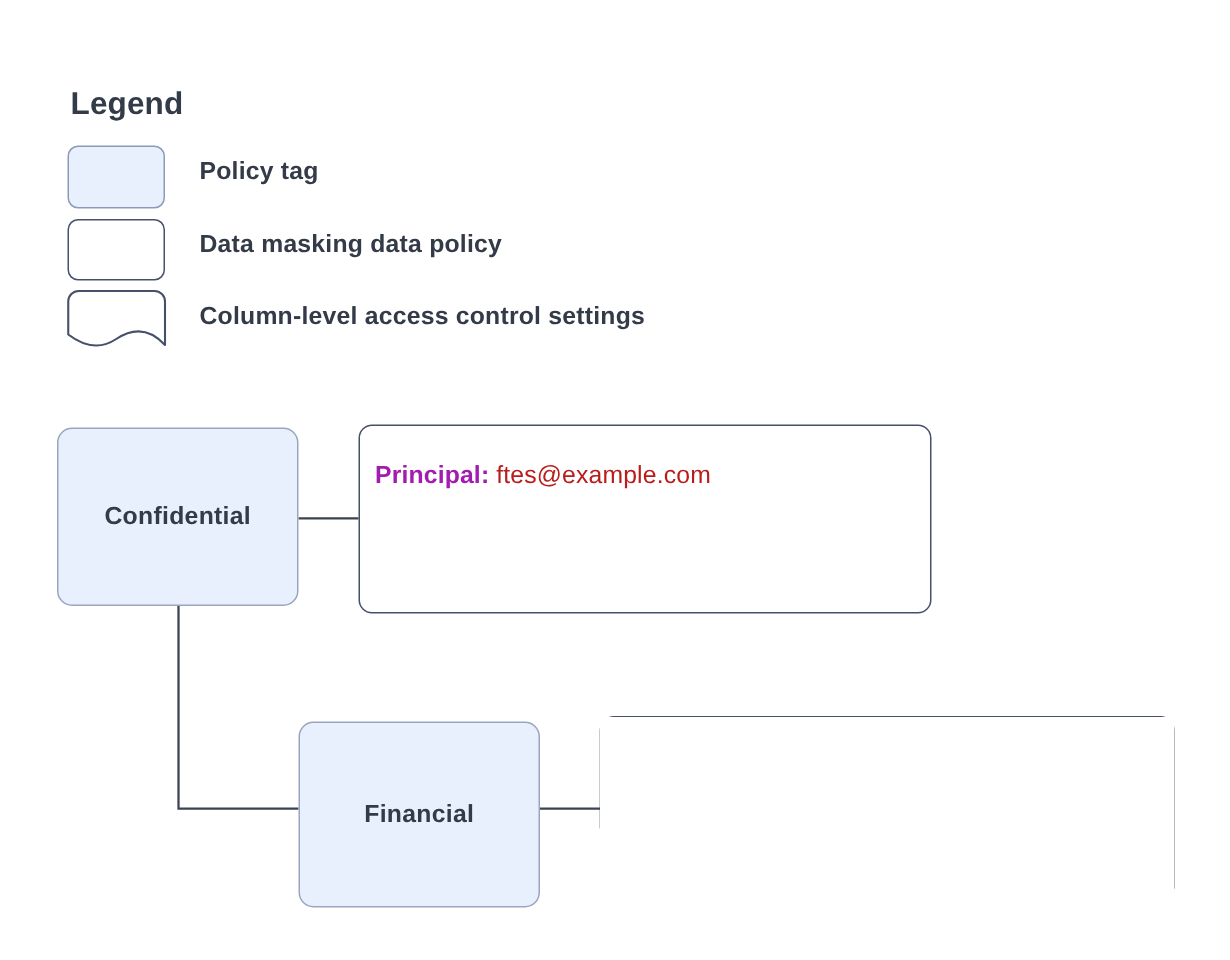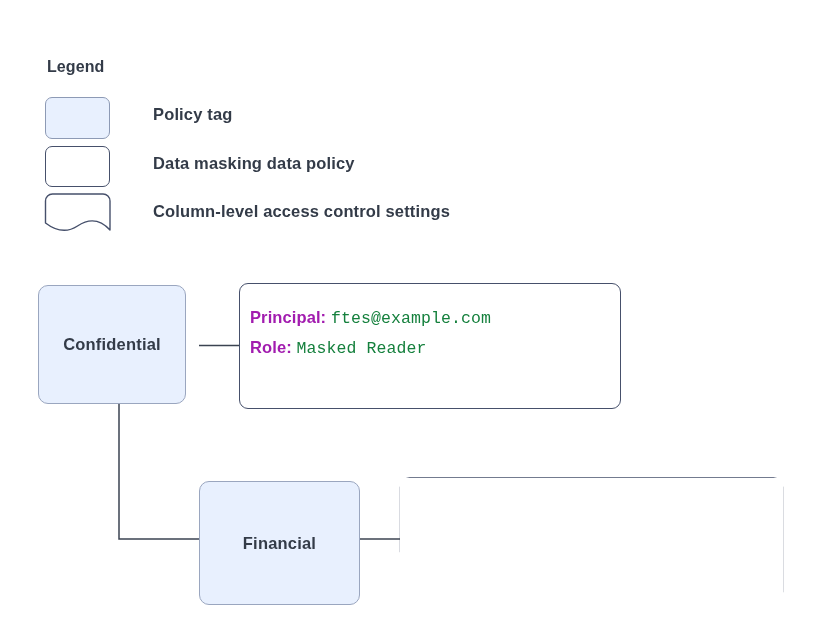--- a/index.html
+++ b/index.html
@@ -23,21 +23,21 @@
     left: 0; top: 0;
     width: 820px;
     height: 640px;
   }
 
   
   .legend-title {
     position: absolute;
     left: 47px;
     top: 58px;
-    font-size: 16px;
+    font-size: 21px;
     font-weight: bold;
     letter-spacing: 0.1px;
     color: #333b48;
     white-space: nowrap;
   }
 
   .legend-swatch {
     position: absolute;
     left: 45px;
     width: 65px;
@@ -59,21 +59,20 @@
   }
 
   .legend-label {
     position: absolute;
     left: 133px;
     font-size: 16.5px;
     font-weight: bold;
     letter-spacing: 0.15px;
     color: #333b48;
     white-space: nowrap;
-    margin-left: 20px;
   }
   .legend-label.l1 { top: 105px; }
   .legend-label.l2 { top: 154px; }
   .legend-label.l3 { top: 202px; }
 
   
   .tag-node {
     position: absolute;
     box-sizing: border-box;
     background: #e8f0fe;
@@ -86,21 +85,21 @@
   .tag-node .tag-label {
     font-size: 16.5px;
     font-weight: bold;
     letter-spacing: 0.2px;
     color: #333b48;
     white-space: nowrap;
   }
   #node-confidential {
     left: 38px;
     top: 285px;
-    width: 148px;
+    width: 161px;
     height: 119px;
   }
   #node-financial {
     left: 199px;
     top: 481px;
     width: 161px;
     height: 124px;
   }
 
   
@@ -143,22 +142,21 @@
     color: #4d5565;
     white-space: nowrap;
     letter-spacing: 0.1px;
   }
   .detail-line .k {
     font-weight: bold;
     color: #a21caf;
   }
   .detail-line .v {
     font-weight: normal;
-    color: #15803d;
-    font-family: Liberation Mono, monospace;
+    color: #b91c1c;
   }
 </style>
 </head>
 <body>
 
 <svg id="canvas" viewBox="0 0 820 640" xmlns="http://www.w3.org/2000/svg">
 
   <path d="M 45.5 201 a 7 7 0 0 1 7 -7 L 103 194 a 7 7 0 0 1 7 7
            L 110 230
            C 99 218, 88 219, 77.5 226
@@ -195,23 +193,19 @@
 <div class="tag-node" id="node-financial">
   <span class="tag-label">Financial</span>
 </div>
 
 <div class="detail-box" id="box-masking">
   <div class="detail-lines">
     <div class="detail-line">
       <span class="k">Principal:</span>
       <span class="v">ftes@example.com</span>
     </div>
-    <div class="detail-line">
-      <span class="k">Role:</span>
-      <span class="v">Masked Reader</span>
-    </div>
   </div>
 </div>
 
 <div class="detail-box" id="box-settings">
   <div class="detail-lines">
   </div>
 </div>
 
 </body></html>

